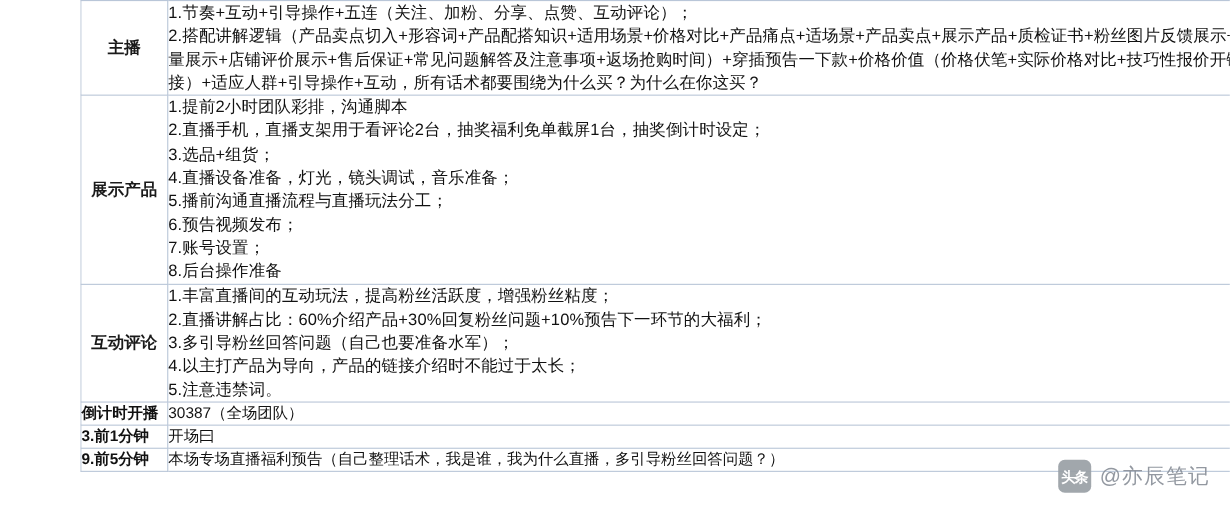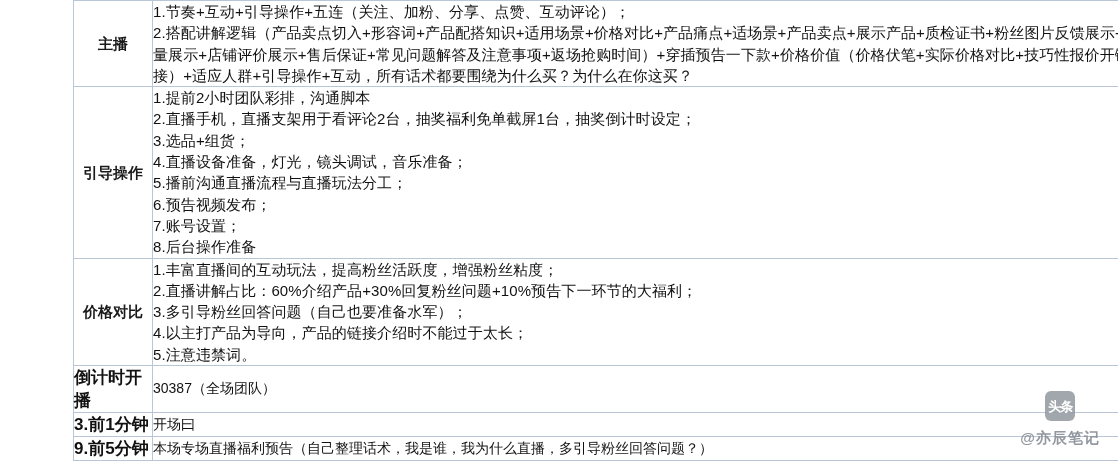--- a/index.html
+++ b/index.html
@@ -53,21 +53,21 @@
     line-height: 1.42;
     color: #111111;
     letter-spacing: 0.1px;
     word-break: break-all;
   }
   .row-small td {
     height: 20px;
   }
   .small-label {
     width: 78px;
-    font-size: 17px;
+    font-size: 14px;
     font-weight: bold;
     color: #111111;
     padding: 1px 4px;
     text-align: left;
     vertical-align: middle !important;
   }
   .small-content {
     font-size: 14px;
     color: #111111;
     padding: 1px 6px;
@@ -82,40 +82,39 @@
     background: #ffffff;
   }
   .watermark {
     position: absolute;
     right: 18px;
     bottom: 14px;
     display: flex;
     align-items: center;
     gap: 8px;
     opacity: 0.92;
-    flex-direction: column;
   }
   .wm-logo {
     width: 30px;
     height: 30px;
     border-radius: 6px;
     background: #9aa0a6;
     color: #ffffff;
     font-size: 13px;
     font-weight: bold;
     display: flex;
     align-items: center;
     justify-content: center;
     line-height: 1;
     letter-spacing: -1px;
   }
   .wm-text {
-    font-size: 15px;
+    font-size: 19px;
     color: #8a9099;
-    font-weight: bold;
+    font-weight: normal;
     letter-spacing: 1px;
   }
 </style>
 </head>
 <body>
 
 <div class="page">
 
   <table class="doc">
     <tbody>
@@ -125,37 +124,37 @@
           <span>主播</span>
         </td>
         <td class="content-cell">
           <p>1.节奏+互动+引导操作+五连（关注、加粉、分享、点赞、互动评论）；</p>
           <p>2.搭配讲解逻辑（产品卖点切入+形容词+产品配搭知识+适用场景+价格对比+产品痛点+适场景+产品卖点+展示产品+质检证书+粉丝图片反馈展示+销量展示+店铺评价展示+售后保证+常见问题解答及注意事项+返场抢购时间）+穿插预告一下款+价格价值（价格伏笔+实际价格对比+技巧性报价开链接）+适应人群+引导操作+互动，所有话术都要围绕为什么买？为什么在你这买？</p>
         </td>
       </tr>
 
       <tr>
         <td class="label-cell">
-          <span>引导操作</span>
+          <span>展示产品</span>
         </td>
         <td class="content-cell">
           <p>1.提前2小时团队彩排，沟通脚本</p>
           <p>2.直播手机，直播支架用于看评论2台，抽奖福利免单截屏1台，抽奖倒计时设定；</p>
           <p>3.选品+组货；</p>
           <p>4.直播设备准备，灯光，镜头调试，音乐准备；</p>
           <p>5.播前沟通直播流程与直播玩法分工；</p>
           <p>6.预告视频发布；</p>
           <p>7.账号设置；</p>
           <p>8.后台操作准备</p>
         </td>
       </tr>
 
       <tr>
         <td class="label-cell">
-          <span>价格对比</span>
+          <span>互动评论</span>
         </td>
         <td class="content-cell">
           <p>1.丰富直播间的互动玩法，提高粉丝活跃度，增强粉丝粘度；</p>
           <p>2.直播讲解占比：60%介绍产品+30%回复粉丝问题+10%预告下一环节的大福利；</p>
           <p>3.多引导粉丝回答问题（自己也要准备水军）；</p>
           <p>4.以主打产品为导向，产品的链接介绍时不能过于太长；</p>
           <p>5.注意违禁词。</p>
         </td>
       </tr>
 

